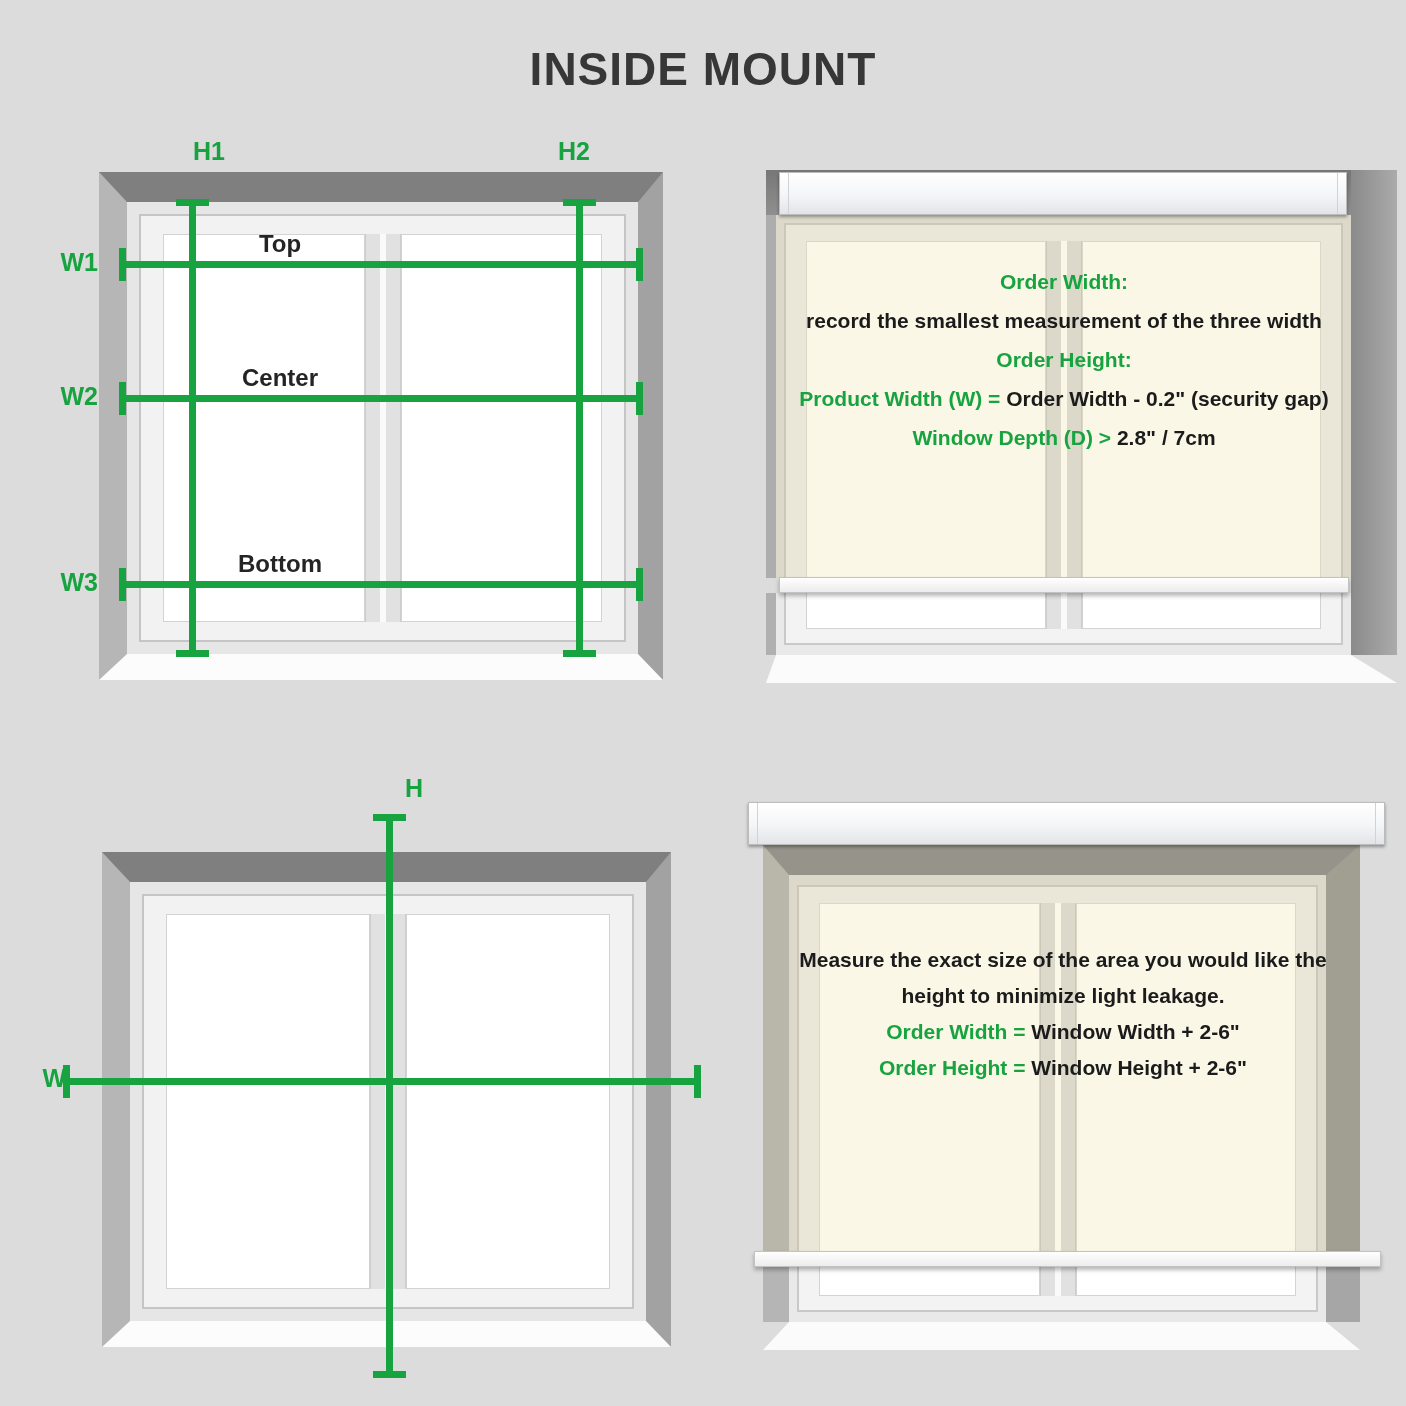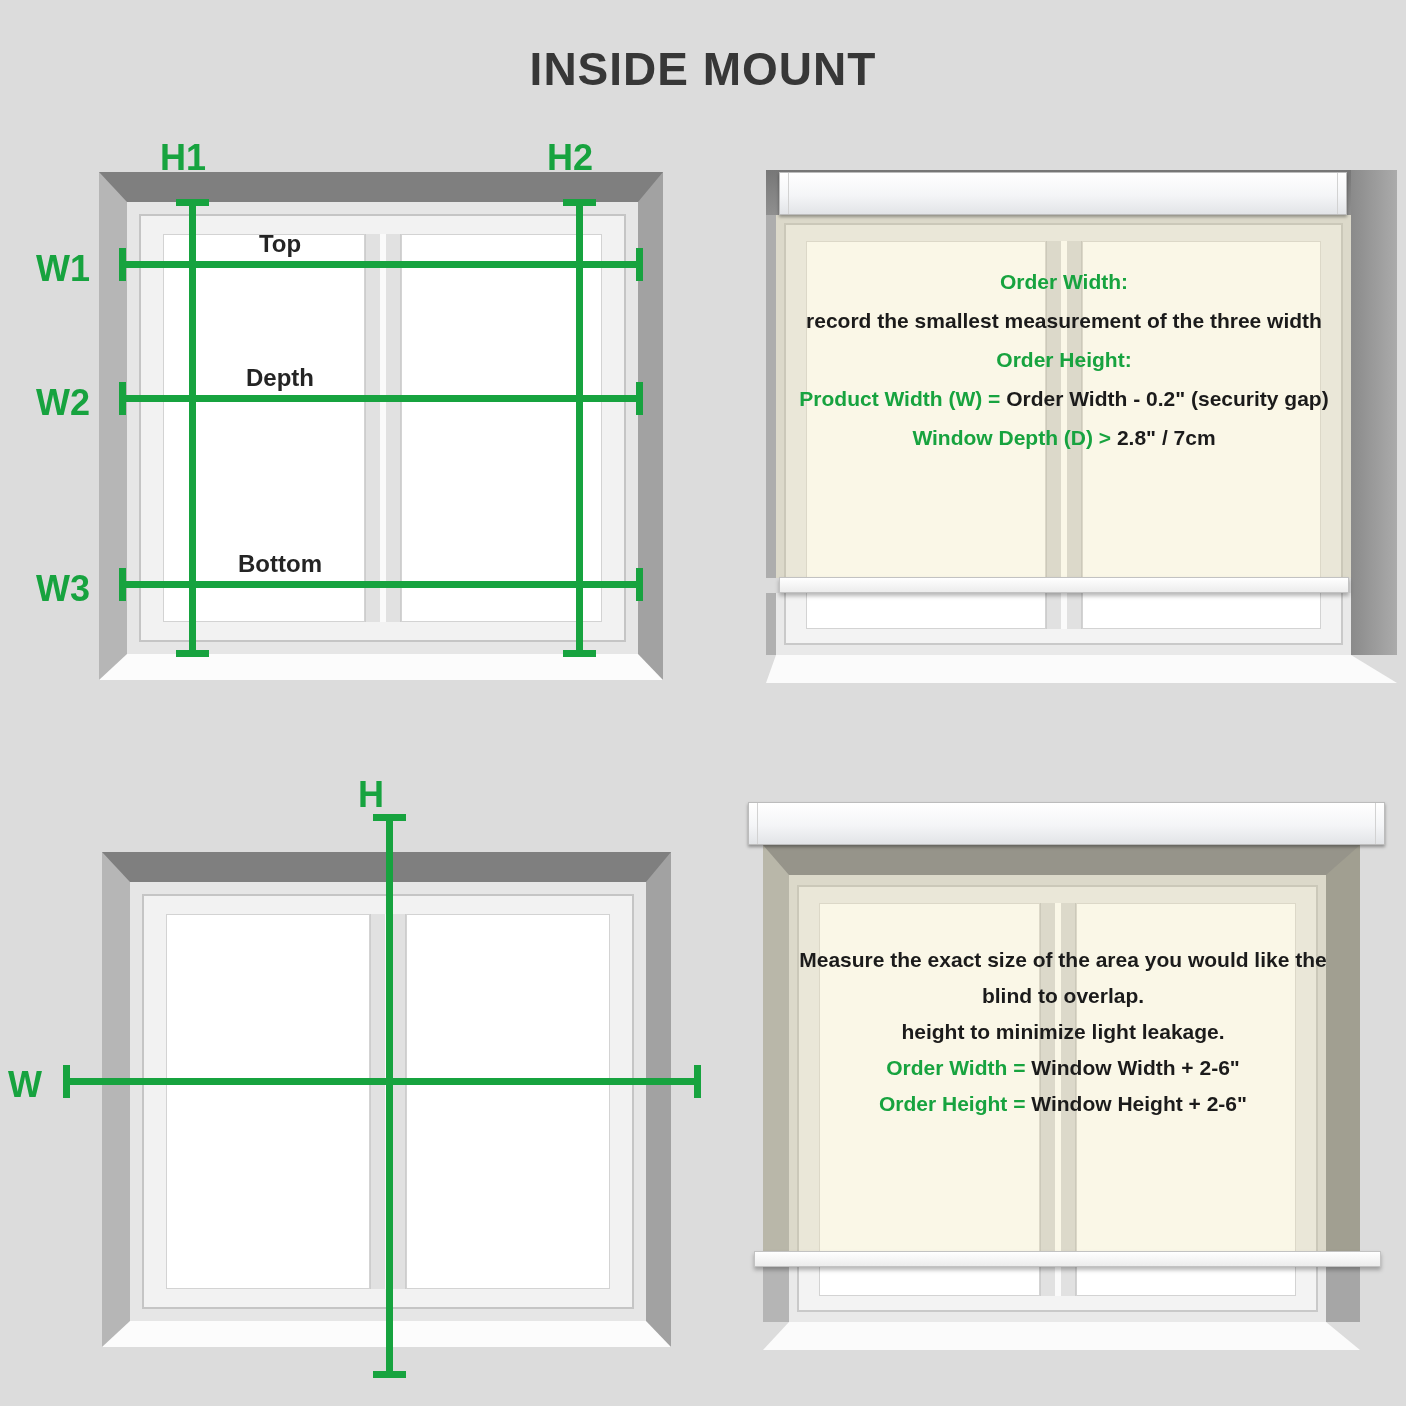--- a/index.html
+++ b/index.html
@@ -30,21 +30,21 @@
   .pane{flex:1;background:#ffffff;border:1px solid #d3d3d3;}
   .mullion{width:34px;background:#e1e1e1;border-left:1px solid #cdcdcd;border-right:1px solid #cdcdcd;position:relative;}
   .mullion::after{content:"";position:absolute;left:50%;transform:translateX(-50%);top:0;bottom:0;width:6px;background:#fafafa;}
   
   .vline{position:absolute;width:7px;background:var(--green);z-index:6;}
   .vline::before,.vline::after{content:"";position:absolute;left:-13px;width:33px;height:7px;background:inherit;}
   .vline::before{top:0}.vline::after{bottom:0}
   .hline{position:absolute;height:7px;background:var(--green);z-index:6;}
   .hline::before,.hline::after{content:"";position:absolute;top:-13px;width:7px;height:33px;background:inherit;}
   .hline::before{left:0}.hline::after{right:0}
-  .glabel{position:absolute;color:var(--green);font-size:36px;text-align:left;z-index:6;}
+  .glabel{position:absolute;color:var(--green);font-size:25px;text-align:right;z-index:6;}
   .plabel{position:absolute;color:#242424;font-size:24px;text-align:center;z-index:6;}
   
   .recess-top{position:absolute;background:linear-gradient(180deg,#777777,#909090);z-index:1;}
   .side-wall{position:absolute;background:linear-gradient(90deg,#8a8a8a,#ababab);z-index:1;}
   .headrail{
     position:absolute;z-index:4;border:1px solid #bcbcbc;box-sizing:border-box;
     background:linear-gradient(180deg,#ffffff 0%,#f4f5f7 55%,#e2e4e7 100%);
     box-shadow:0 2px 3px rgba(0,0,0,0.35);
   }
   .headrail::before,.headrail::after{content:"";position:absolute;top:0;bottom:0;width:1px;background:#d2d2d2;}
@@ -91,31 +91,31 @@
 
   <div class="winframe" style="left:99px;top:172px;width:564px;height:508px">
     <div class="sash">
       <div class="pane"></div>
       <div class="mullion"></div>
       <div class="pane"></div>
     </div>
   </div>
 
   <div class="glabel" style="left:160px;top:137px;width:65px">H1</div>
-  <div class="glabel" style="left:547px;top:137px;width:65px">H2</div>
+  <div class="glabel" style="left:525px;top:137px;width:65px">H2</div>
   <div class="vline" style="left:189px;top:199px;height:458px"></div>
   <div class="vline" style="left:576px;top:199px;height:458px"></div>
 
   <div class="glabel" style="left:36px;top:248px;width:62px">W1</div>
   <div class="hline" style="left:119px;top:261px;width:524px"></div>
   <div class="plabel" style="left:215px;top:230px;width:130px">Top</div>
 
   <div class="glabel" style="left:36px;top:382px;width:62px">W2</div>
   <div class="hline" style="left:119px;top:395px;width:524px"></div>
-  <div class="plabel" style="left:215px;top:364px;width:130px">Depth</div>
+  <div class="plabel" style="left:215px;top:364px;width:130px">Center</div>
 
   <div class="glabel" style="left:36px;top:568px;width:62px">W3</div>
   <div class="hline" style="left:119px;top:581px;width:524px"></div>
   <div class="plabel" style="left:215px;top:550px;width:130px">Bottom</div>
 
   <div class="recess-top" style="left:766px;top:170px;width:631px;height:46px"></div>
   <div class="side-wall" style="left:1351px;top:170px;width:46px;height:485px"></div>
 
   <div class="covered" style="left:766px;top:215px;width:585px;height:363px;border-left:10px solid #adadad">
     <div class="sash-b">
@@ -166,21 +166,20 @@
   <div class="covered" style="left:763px;top:845px;width:597px;height:407px;border-top:30px solid #96948a;border-left:26px solid #b9b7a9;border-right:34px solid #a19f91">
     <div class="sash-b" style="top:10px">
       <div class="pane-b"></div>
       <div class="mullion-b"></div>
       <div class="pane-b"></div>
     </div>
   </div>
 
   <div class="tblock tblock-b" style="left:780px;top:942px;width:566px">
     <div class="ln"><span class="g"></span> <span class="b">Measure the exact size of the area you would like the</span></div>
-    <div class="ln"><span class="g"></span> <span class="b">blind to overlap.</span></div>
     <div class="ln"><span class="g"></span> <span class="b">height to minimize light leakage.</span></div>
     <div class="ln"><span class="g">Order Width =</span> <span class="b">Window Width + 2-6"</span></div>
     <div class="ln"><span class="g">Order Height =</span> <span class="b">Window Height + 2-6"</span></div>
   </div>
 
   <div class="bbar" style="left:754px;top:1251px;width:627px;height:16px"></div>
 
   <div class="uncovered" style="left:763px;top:1267px;width:597px;height:55px;border-left:26px solid #b5b5b5;border-right:34px solid #a6a6a6">
     <div class="sash-w">
       <div class="pane-w"></div>

